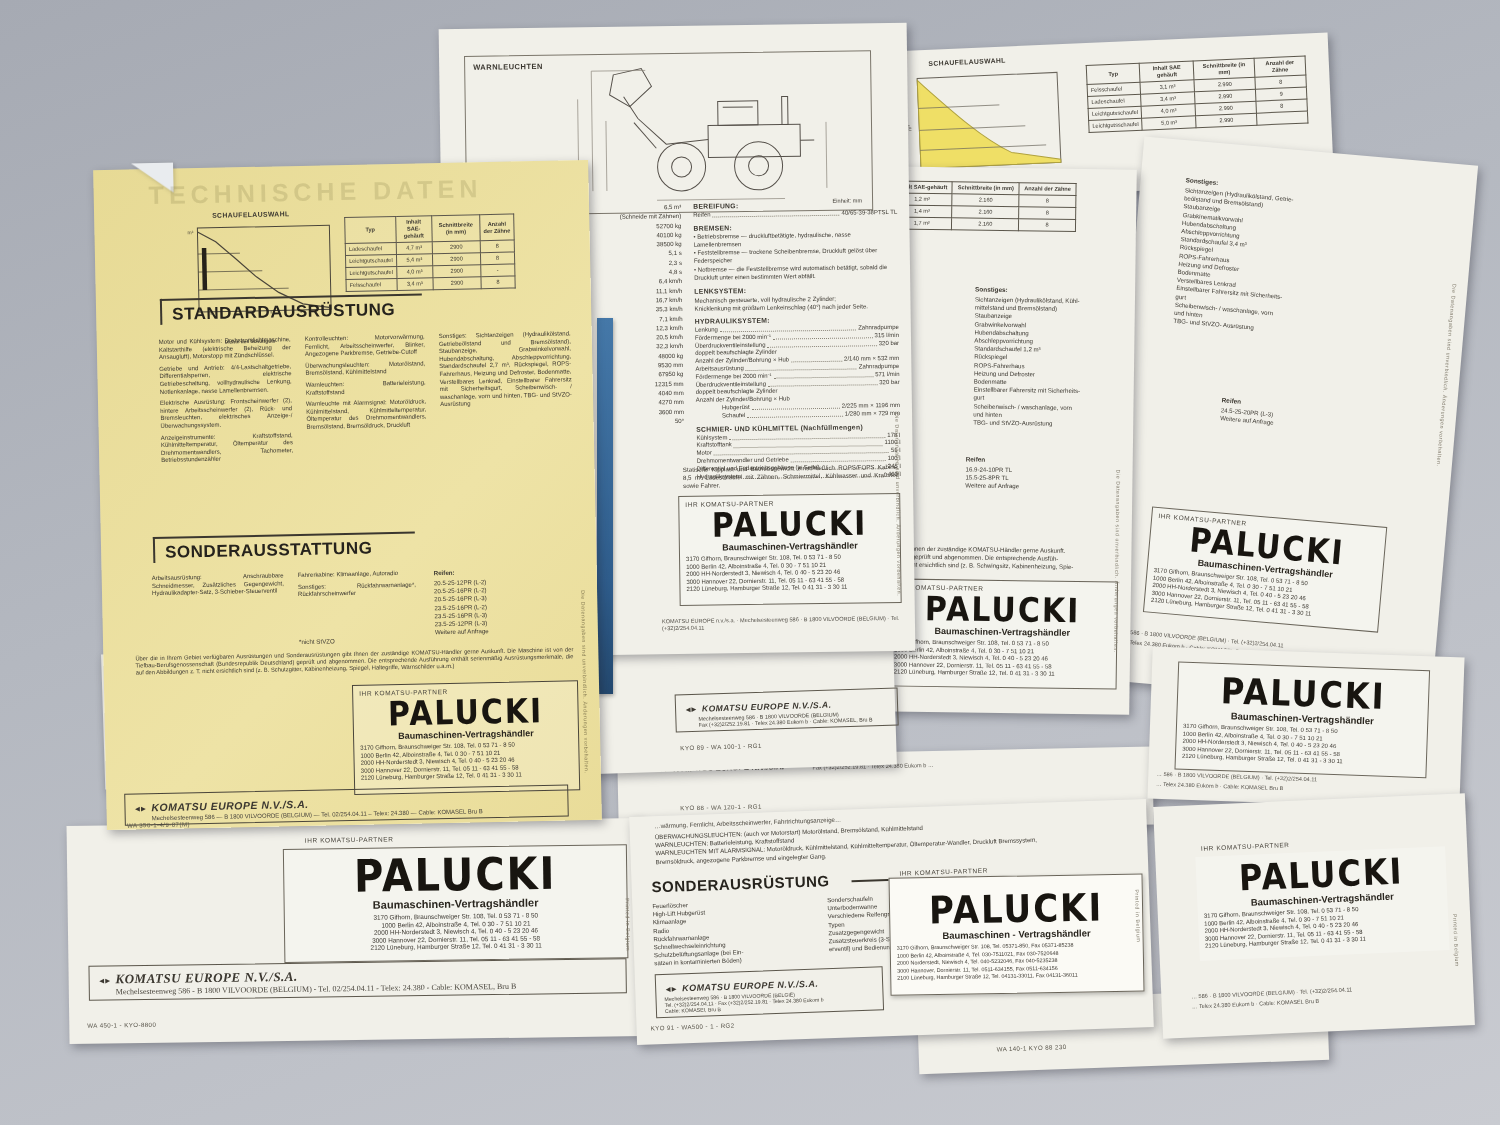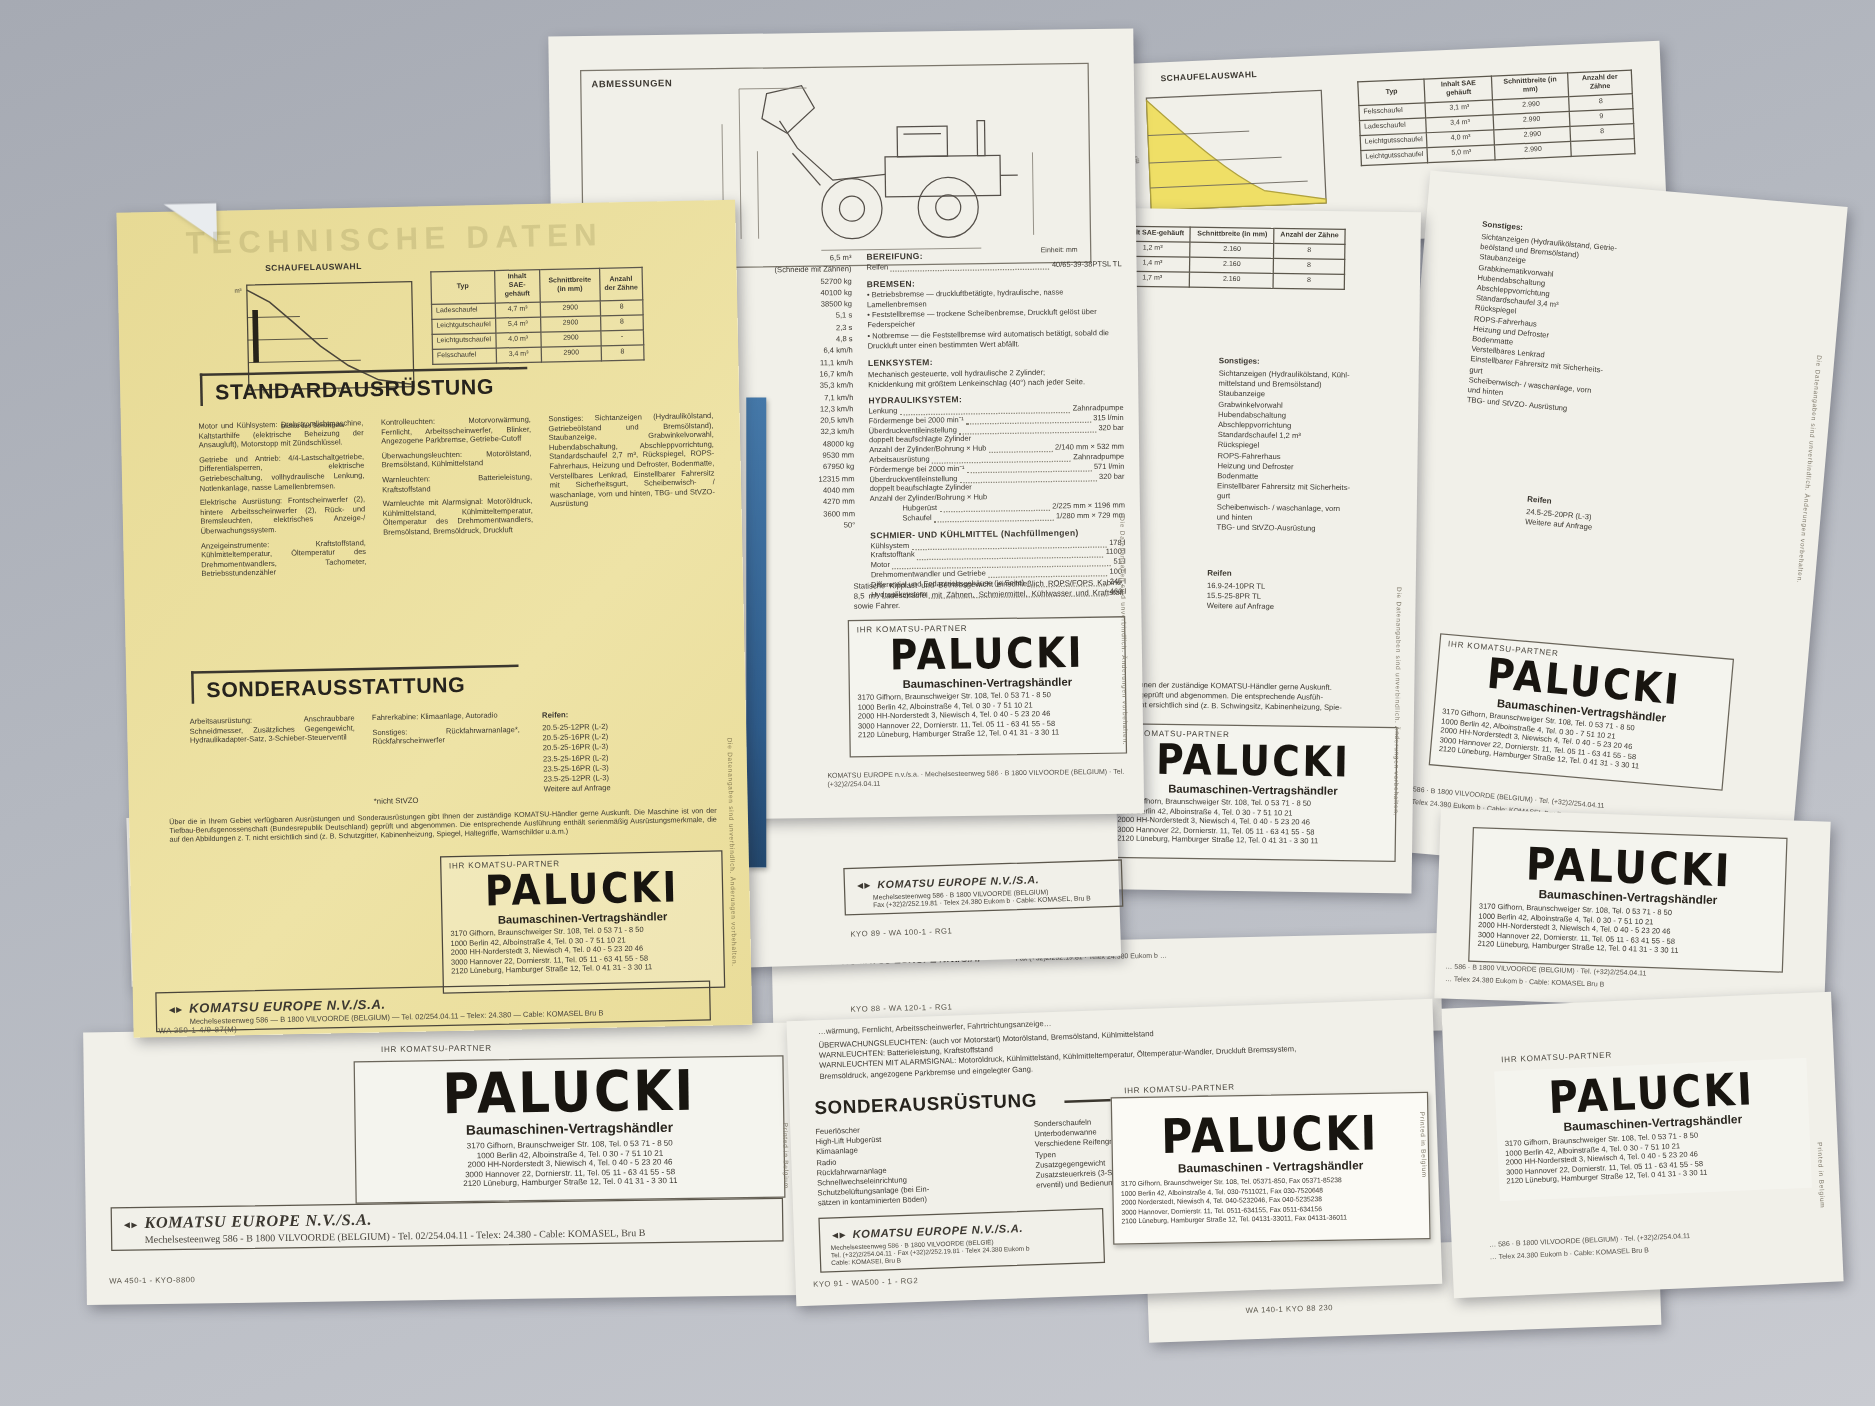--- a/index.html
+++ b/index.html
@@ -213,21 +213,21 @@
   <div class="kfootbox abs" style="left:572px;top:58px;width:205px;">
     <span class="kmark">◄►</span><span class="ktitle" style="font-size:8.5px;">KOMATSU EUROPE N.V./S.A.</span>
     <div class="kline" style="font-size:5.4px;margin-left:14px;">Mechelsesteenweg 586 · B 1800 VILVOORDE (BELGIUM)</div>
     <div class="kline" style="font-size:5.4px;margin-left:14px;">Fax (+32)2/252.19.81 · Telex 24.380 Eukom b · Cable: KOMASEL, Bru B</div>
   </div>
   <div class="abs code" style="left:576px;top:108px;">KYO 89 - WA 100-1 - RG1</div>
 </div>
 
 <div class="sheet" style="left:443px;top:26px;width:468px;height:628px;transform:rotate(-.8deg);z-index:6;">
   <div class="abs" style="left:25px;top:27px;width:405px;height:158px;border:1px solid #7b766b;">
-    <div class="abs b" style="left:8px;top:6px;font-size:7.5px;letter-spacing:.5px;">ABMESSUNGEN</div>
+    <div class="abs b" style="left:8px;top:6px;font-size:7.5px;letter-spacing:.5px;">WARNLEUCHTEN</div>
     <svg class="abs" style="left:30px;top:8px;" width="360" height="145" viewBox="0 0 360 145">
       <g stroke="#55504a" stroke-width="1" fill="none">
         <circle cx="185" cy="105" r="24"></circle>
           <circle cx="185" cy="105" r="10"></circle>
         <circle cx="262" cy="105" r="24"></circle>
           <circle cx="262" cy="105" r="10"></circle>
         <rect x="212" y="64" width="92" height="32"></rect>
         <rect x="222" y="40" width="40" height="24"></rect>
         <line x1="227" y1="46" x2="257" y2="46"></line>
         <rect x="286" y="36" width="6" height="28"></rect>

